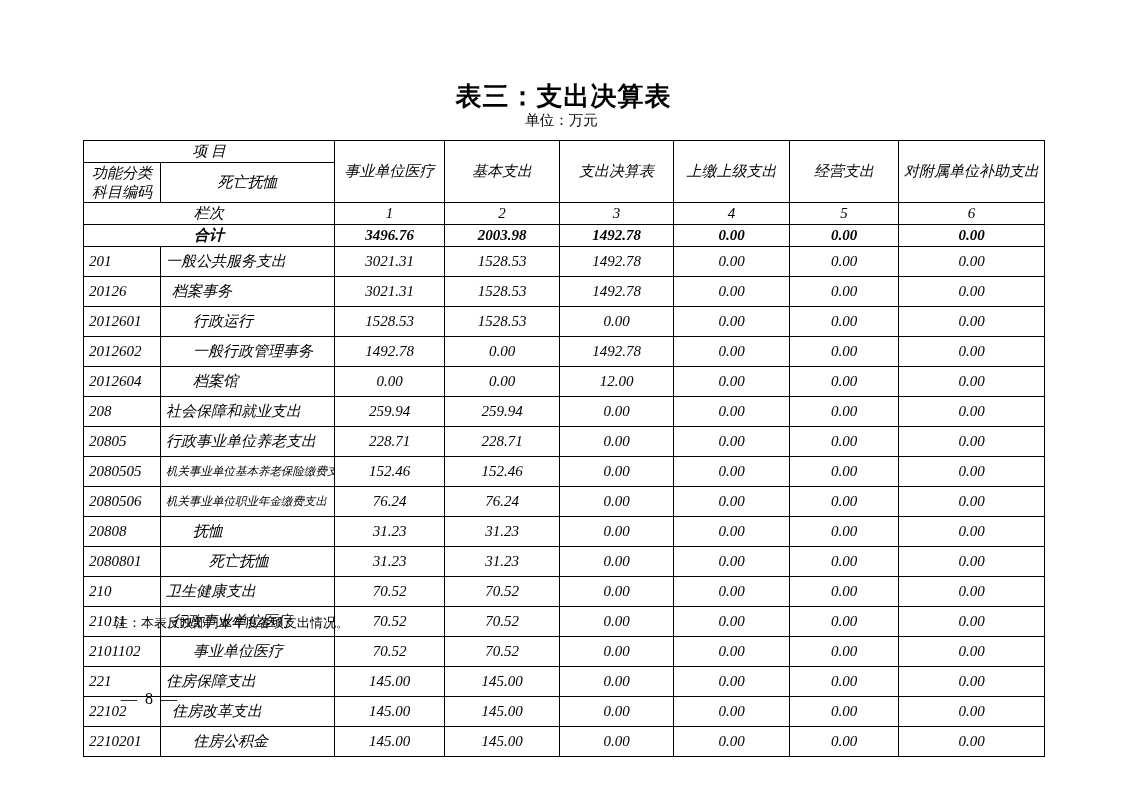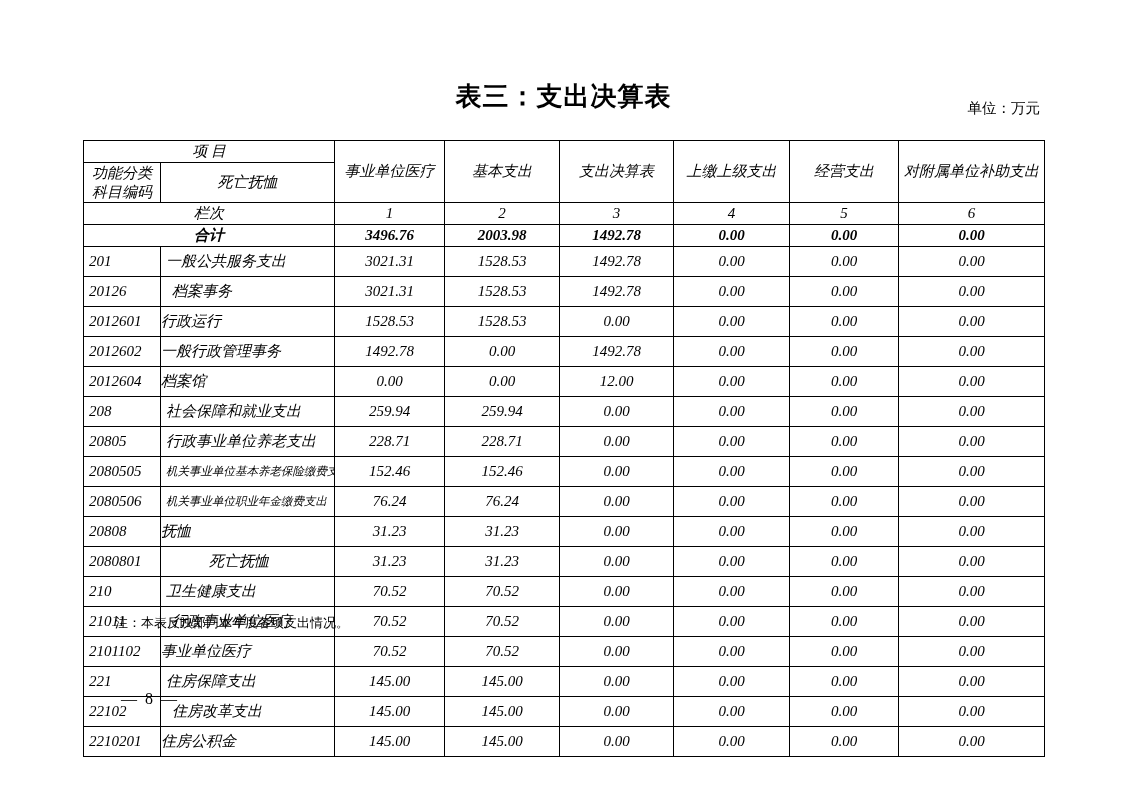--- a/index.html
+++ b/index.html
@@ -6,21 +6,21 @@
   body{
     width:1123px;height:794px;background:#ffffff;position:relative;
     font-family:"Liberation Serif","DejaVu Serif",serif;color:#000;
     overflow:hidden;
   }
   .page-title{
     position:absolute;top:79px;left:83px;width:961px;text-align:center;
     font-size:26px;font-weight:bold;letter-spacing:1px;
   }
   .unit-label{
-    position:absolute;top:99px;left:83px;width:957px;text-align:right;
+    position:absolute;top:111px;left:83px;width:957px;text-align:center;
     font-size:14.5px;
   }
   .table-wrap{position:absolute;top:140px;left:83px;}
   table{
     border-collapse:collapse;table-layout:fixed;width:961px;
     font-size:15px;line-height:1.15;font-style:italic;
   }
   td,th{
     border:1px solid #000;padding:0;vertical-align:middle;
     overflow:hidden;white-space:nowrap;font-weight:normal;
@@ -29,21 +29,21 @@
   tr.hrow-b{height:40px;}
   tr.hrow-c{height:22px;}
   tr.total-row{height:22px;}
   tr.data-row{height:30px;}
   .center{text-align:center;}
   .num{text-align:center;}
   .code{text-align:left;padding-left:5px;}
   .name{text-align:left;}
   .indent0{padding-left:5px;}
   .indent1{padding-left:11px;}
-  .indent2{}
+  .indent2{padding-left:32px;}
   .indent3{padding-left:48px;}
   .small{font-size:11.5px;}
   .bold{font-weight:bold;}
   .two-line{line-height:19px;}
   .note{position:absolute;top:614px;left:115px;font-size:13px;}
   .page-number{position:absolute;top:690px;left:121px;font-size:16px;letter-spacing:2px;}
 </style>
 </head>
 <body>
 

